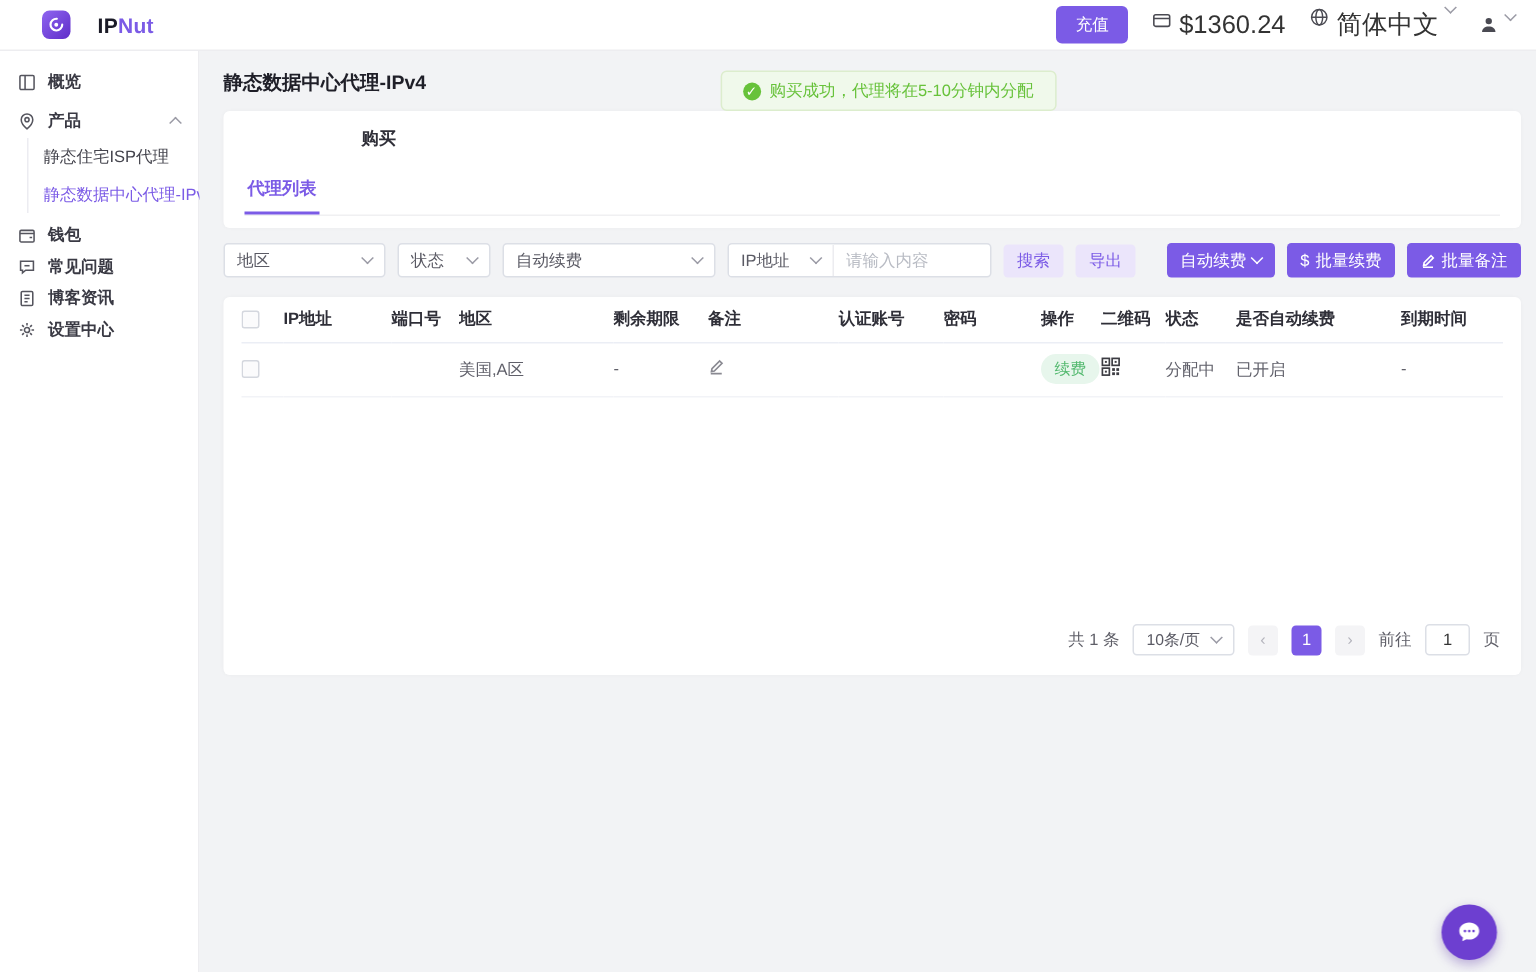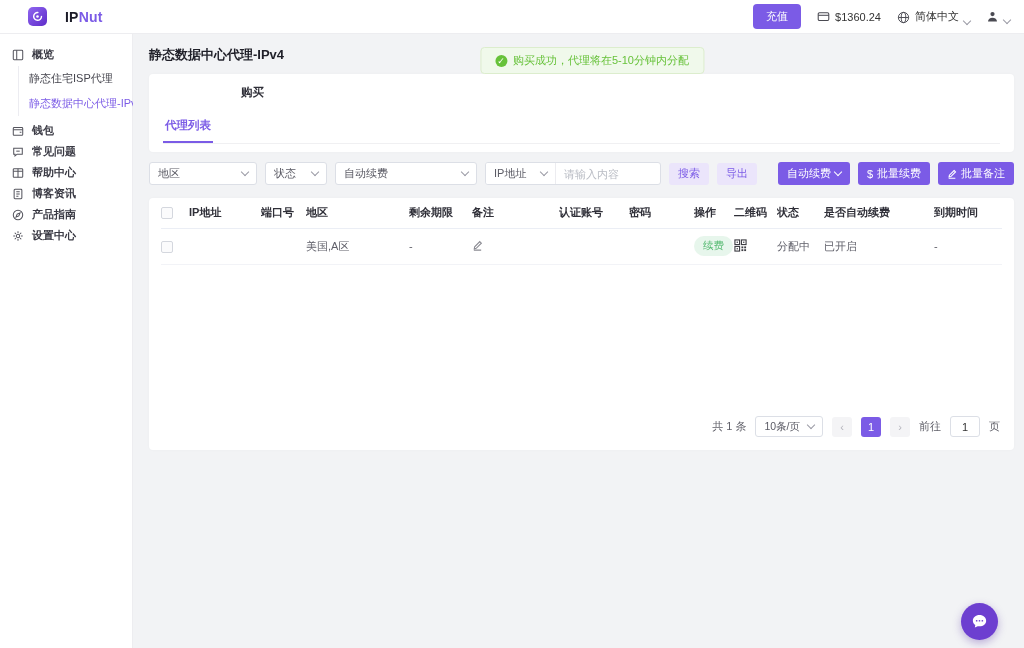--- a/index.html
+++ b/index.html
@@ -10,21 +10,21 @@
   .hdr { height:34px; background:#fff; display:flex; align-items:center;
     justify-content:space-between; padding:0 14px 0 28px; border-bottom:1px solid #ededf0; }
   .logo { display:flex; align-items:center; gap:18px; }
   .logo-ic { width:19px; height:19px; border-radius:5px;
     background:linear-gradient(135deg,#8f66f0,#5f2cc9); display:flex; align-items:center; justify-content:center; }
   .logo-txt { font-size:14px; font-weight:bold; letter-spacing:.2px; }
   .logo-txt .p1 { color:#1b1b27; } .logo-txt .p2 { color:#7b5be6; }
   .hdr-right { display:flex; align-items:center; gap:16px; }
   .btn-recharge { background:#7b5be6; color:#fff; font-size:11px; border:none;
     border-radius:4px; padding:5px 13px; cursor:pointer; }
-  .hdr-item { display:flex; align-items:flex-end; gap:5px; font-size:11px; color:#333; cursor:pointer; }
+  .hdr-item { display:flex; align-items:flex-start; gap:5px; font-size:17px; color:#333; cursor:pointer; }
   .chev { width:6px; height:6px; border-right:1.4px solid #9a9aa5; border-bottom:1.4px solid #9a9aa5;
     transform:rotate(45deg); margin-top:-3px; display:inline-block; }
   .chev.up { transform:rotate(-135deg); margin-top:3px; }
 
   
   .layout { display:flex; height:614px; }
   .sidebar { width:133px; background:#fff; border-right:1px solid #ededf0; padding-top:10px; flex:none; }
   .side-item { display:flex; align-items:center; gap:8px; height:21px; padding:0 12px;
     font-size:11px; color:#3a3a44; cursor:pointer; white-space:nowrap; }
   .side-item .sic { width:12px; height:12px; flex:none; color:#55555e; display:flex; align-items:center; }
@@ -145,20 +145,30 @@
   <div class="sidebar">
     <div class="side-item">
       <span class="sic">
           <svg width="12" height="12" viewBox="0 0 14 14" fill="none" stroke="currentColor" stroke-width="1.2">
             <rect x="1.5" y="1.5" width="11" height="11" rx="1"></rect>
             <path d="M5.5 1.5v11"></path>
           </svg>
         </span>
       <span class="grow">概览</span>
     </div>
+    <div class="side-item" style="margin-top:5px;">
+      <span class="sic">
+          <svg width="12" height="12" viewBox="0 0 14 14" fill="none" stroke="currentColor" stroke-width="1.2">
+            <path d="M7 12.7S11.5 9 11.5 5.6a4.5 4.5 0 1 0-9 0C2.5 9 7 12.7 7 12.7z"></path>
+            <circle cx="7" cy="5.6" r="1.6"></circle>
+          </svg>
+        </span>
+      <span class="grow">产品</span>
+      <span class="chev up"></span>
+    </div>
     <div class="submenu">
       <span class="sub-item">静态住宅ISP代理</span>
       <span class="sub-item active">静态数据中心代理-IPv4</span>
     </div>
     <div class="side-item" style="margin-top:4px;">
       <span class="sic">
           <svg width="12" height="12" viewBox="0 0 14 14" fill="none" stroke="currentColor" stroke-width="1.2">
             <rect x="1.5" y="3" width="11" height="9" rx="1"></rect>
             <path d="M1.5 5.5h11M9 8.5h2"></path>
           </svg>
@@ -170,43 +180,25 @@
           <svg width="12" height="12" viewBox="0 0 14 14" fill="none" stroke="currentColor" stroke-width="1.2">
             <path d="M2 2.5h10v7H6l-2.5 2v-2H2z"></path>
             <path d="M5 6h4"></path>
           </svg>
         </span>
       <span class="grow">常见问题</span>
     </div>
     <div class="side-item">
       <span class="sic">
           <svg width="12" height="12" viewBox="0 0 14 14" fill="none" stroke="currentColor" stroke-width="1.2">
-            <rect x="1.5" y="2" width="11" height="10" rx="1"></rect>
-            <path d="M7 2v10M1.5 5h11"></path>
-          </svg>
-        </span>
-      <span class="grow">帮助中心</span>
-    </div>
-    <div class="side-item">
-      <span class="sic">
-          <svg width="12" height="12" viewBox="0 0 14 14" fill="none" stroke="currentColor" stroke-width="1.2">
             <rect x="2.5" y="1.5" width="9" height="11" rx="1"></rect>
             <path d="M5 4.5h4M5 7h4M5 9.5h2.5"></path>
           </svg>
         </span>
       <span class="grow">博客资讯</span>
-    </div>
-    <div class="side-item">
-      <span class="sic">
-          <svg width="12" height="12" viewBox="0 0 14 14" fill="none" stroke="currentColor" stroke-width="1.2">
-            <circle cx="7" cy="7" r="5.5"></circle>
-            <path d="M9.3 4.7 8 8l-3.3 1.3L6 6z"></path>
-          </svg>
-        </span>
-      <span class="grow">产品指南</span>
     </div>
     <div class="side-item">
       <span class="sic">
           <svg width="12" height="12" viewBox="0 0 14 14" fill="none" stroke="currentColor" stroke-width="1.2">
             <circle cx="7" cy="7" r="2"></circle>
             <path d="M7 1.5v2M7 10.5v2M1.5 7h2M10.5 7h2M3.2 3.2l1.4 1.4M9.4 9.4l1.4 1.4M10.8 3.2 9.4 4.6M4.6 9.4l-1.4 1.4"></path>
           </svg>
         </span>
       <span class="grow">设置中心</span>
     </div>

